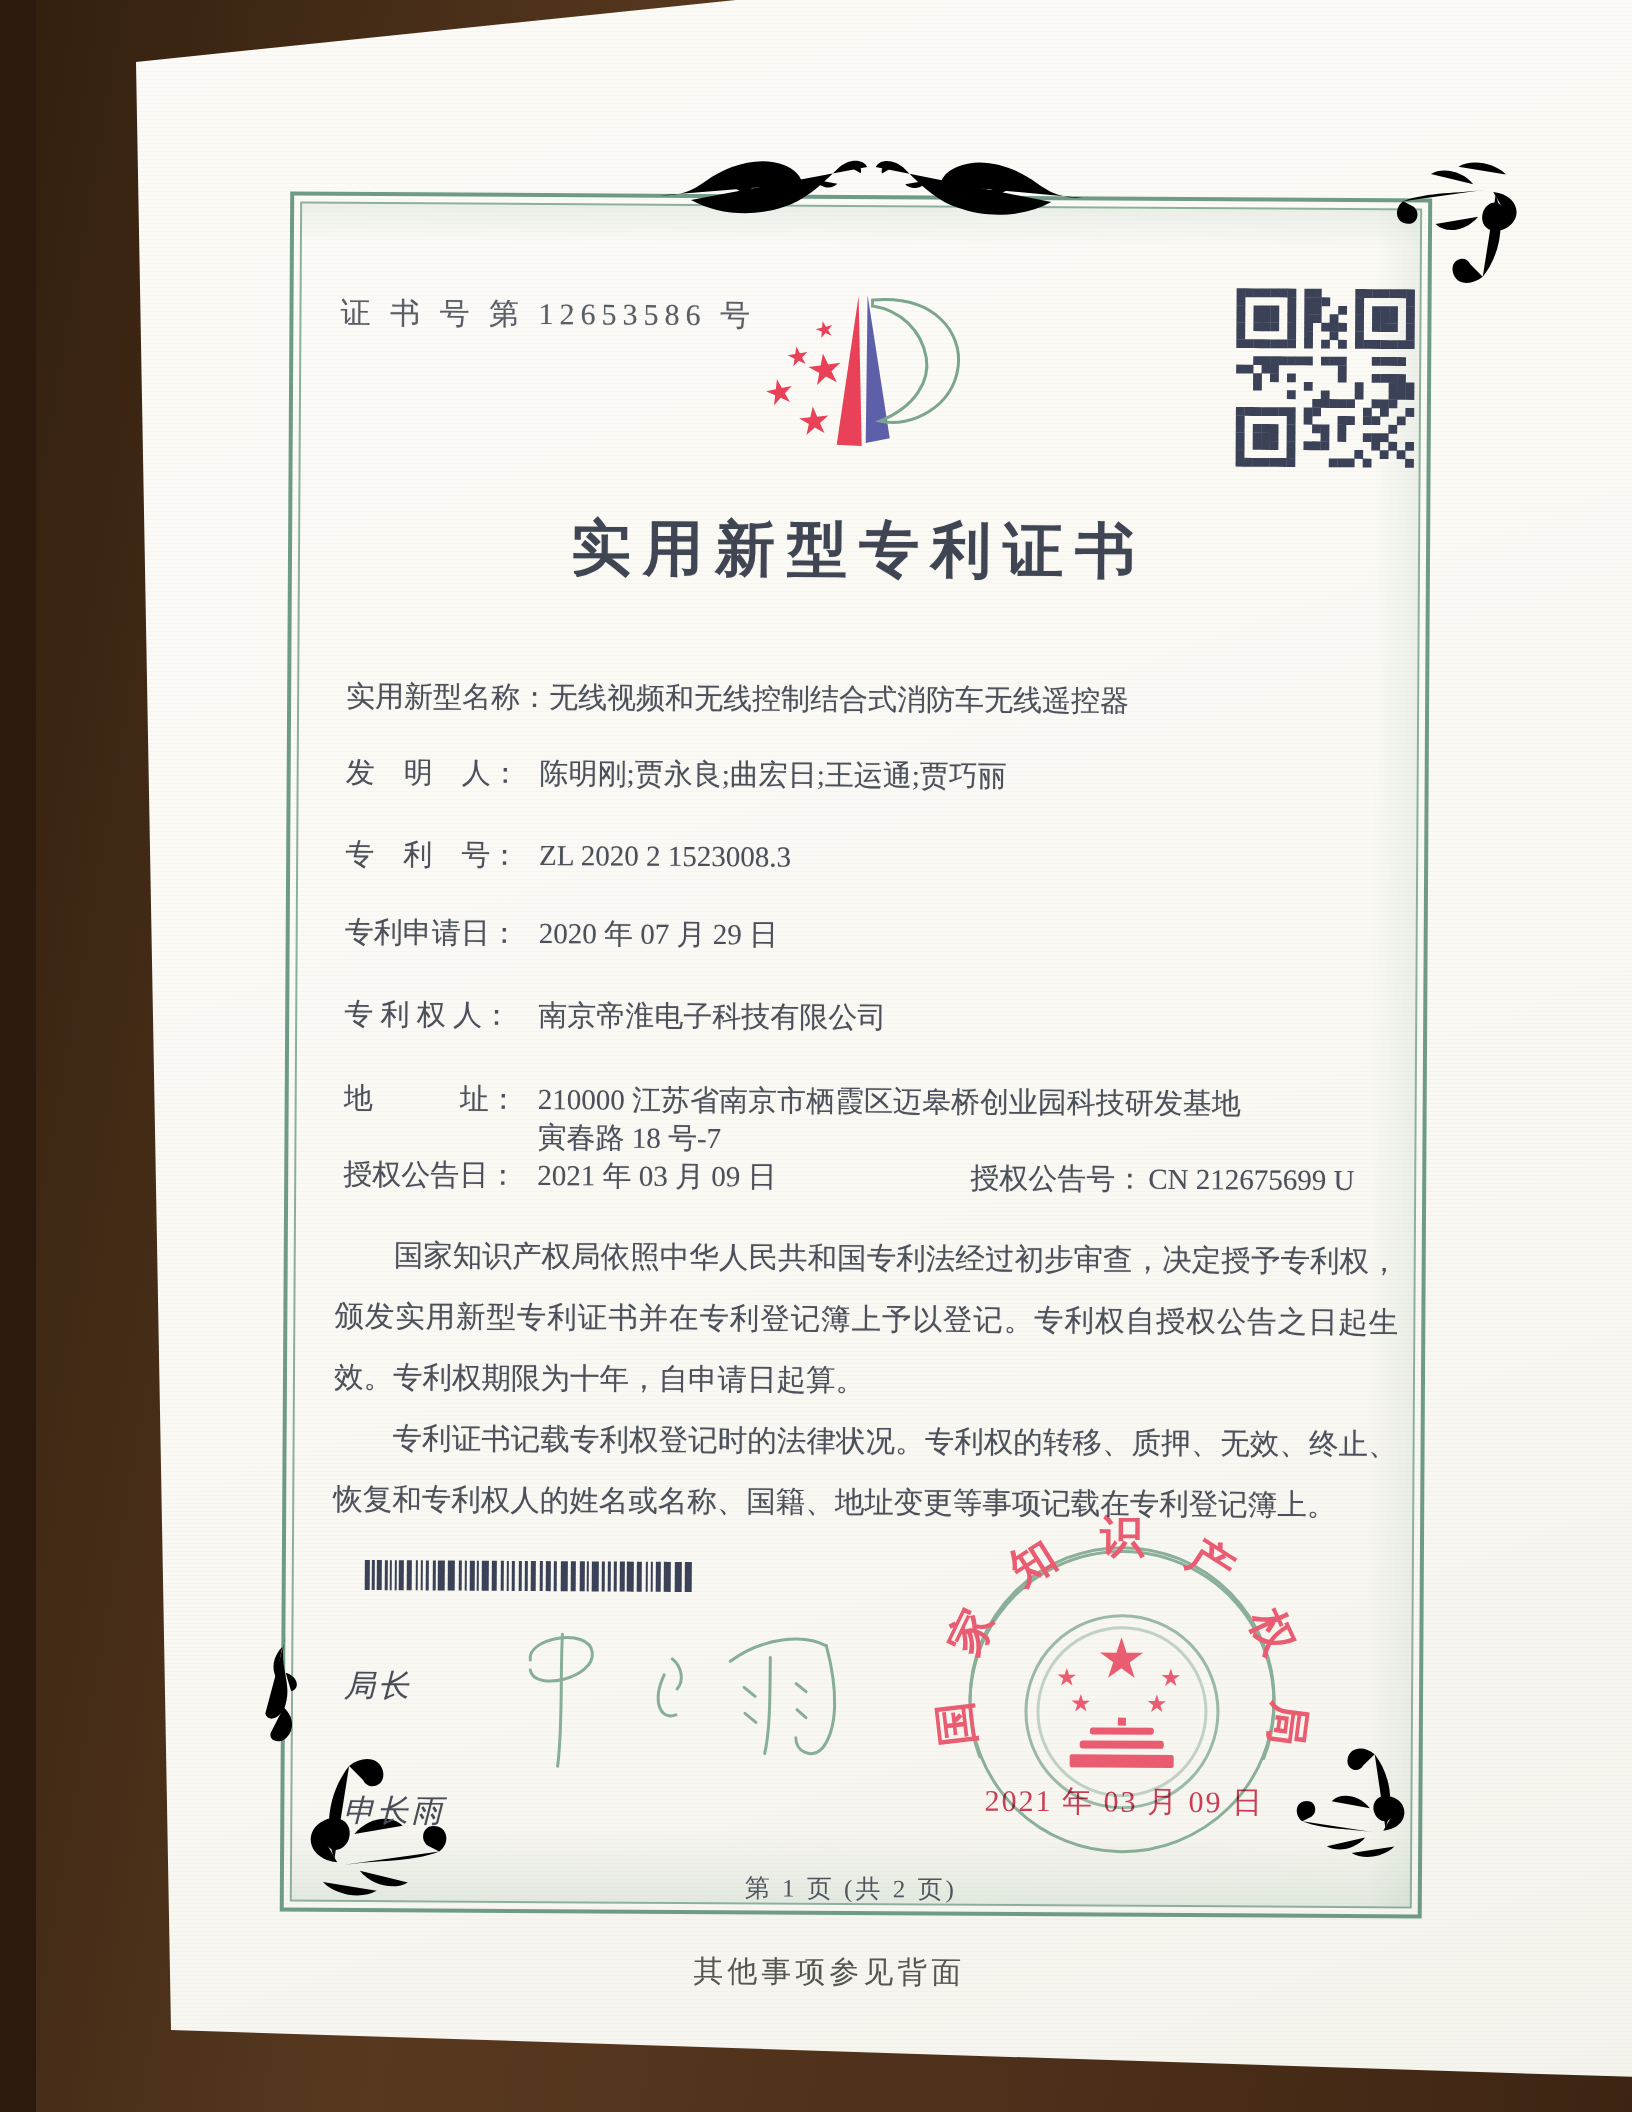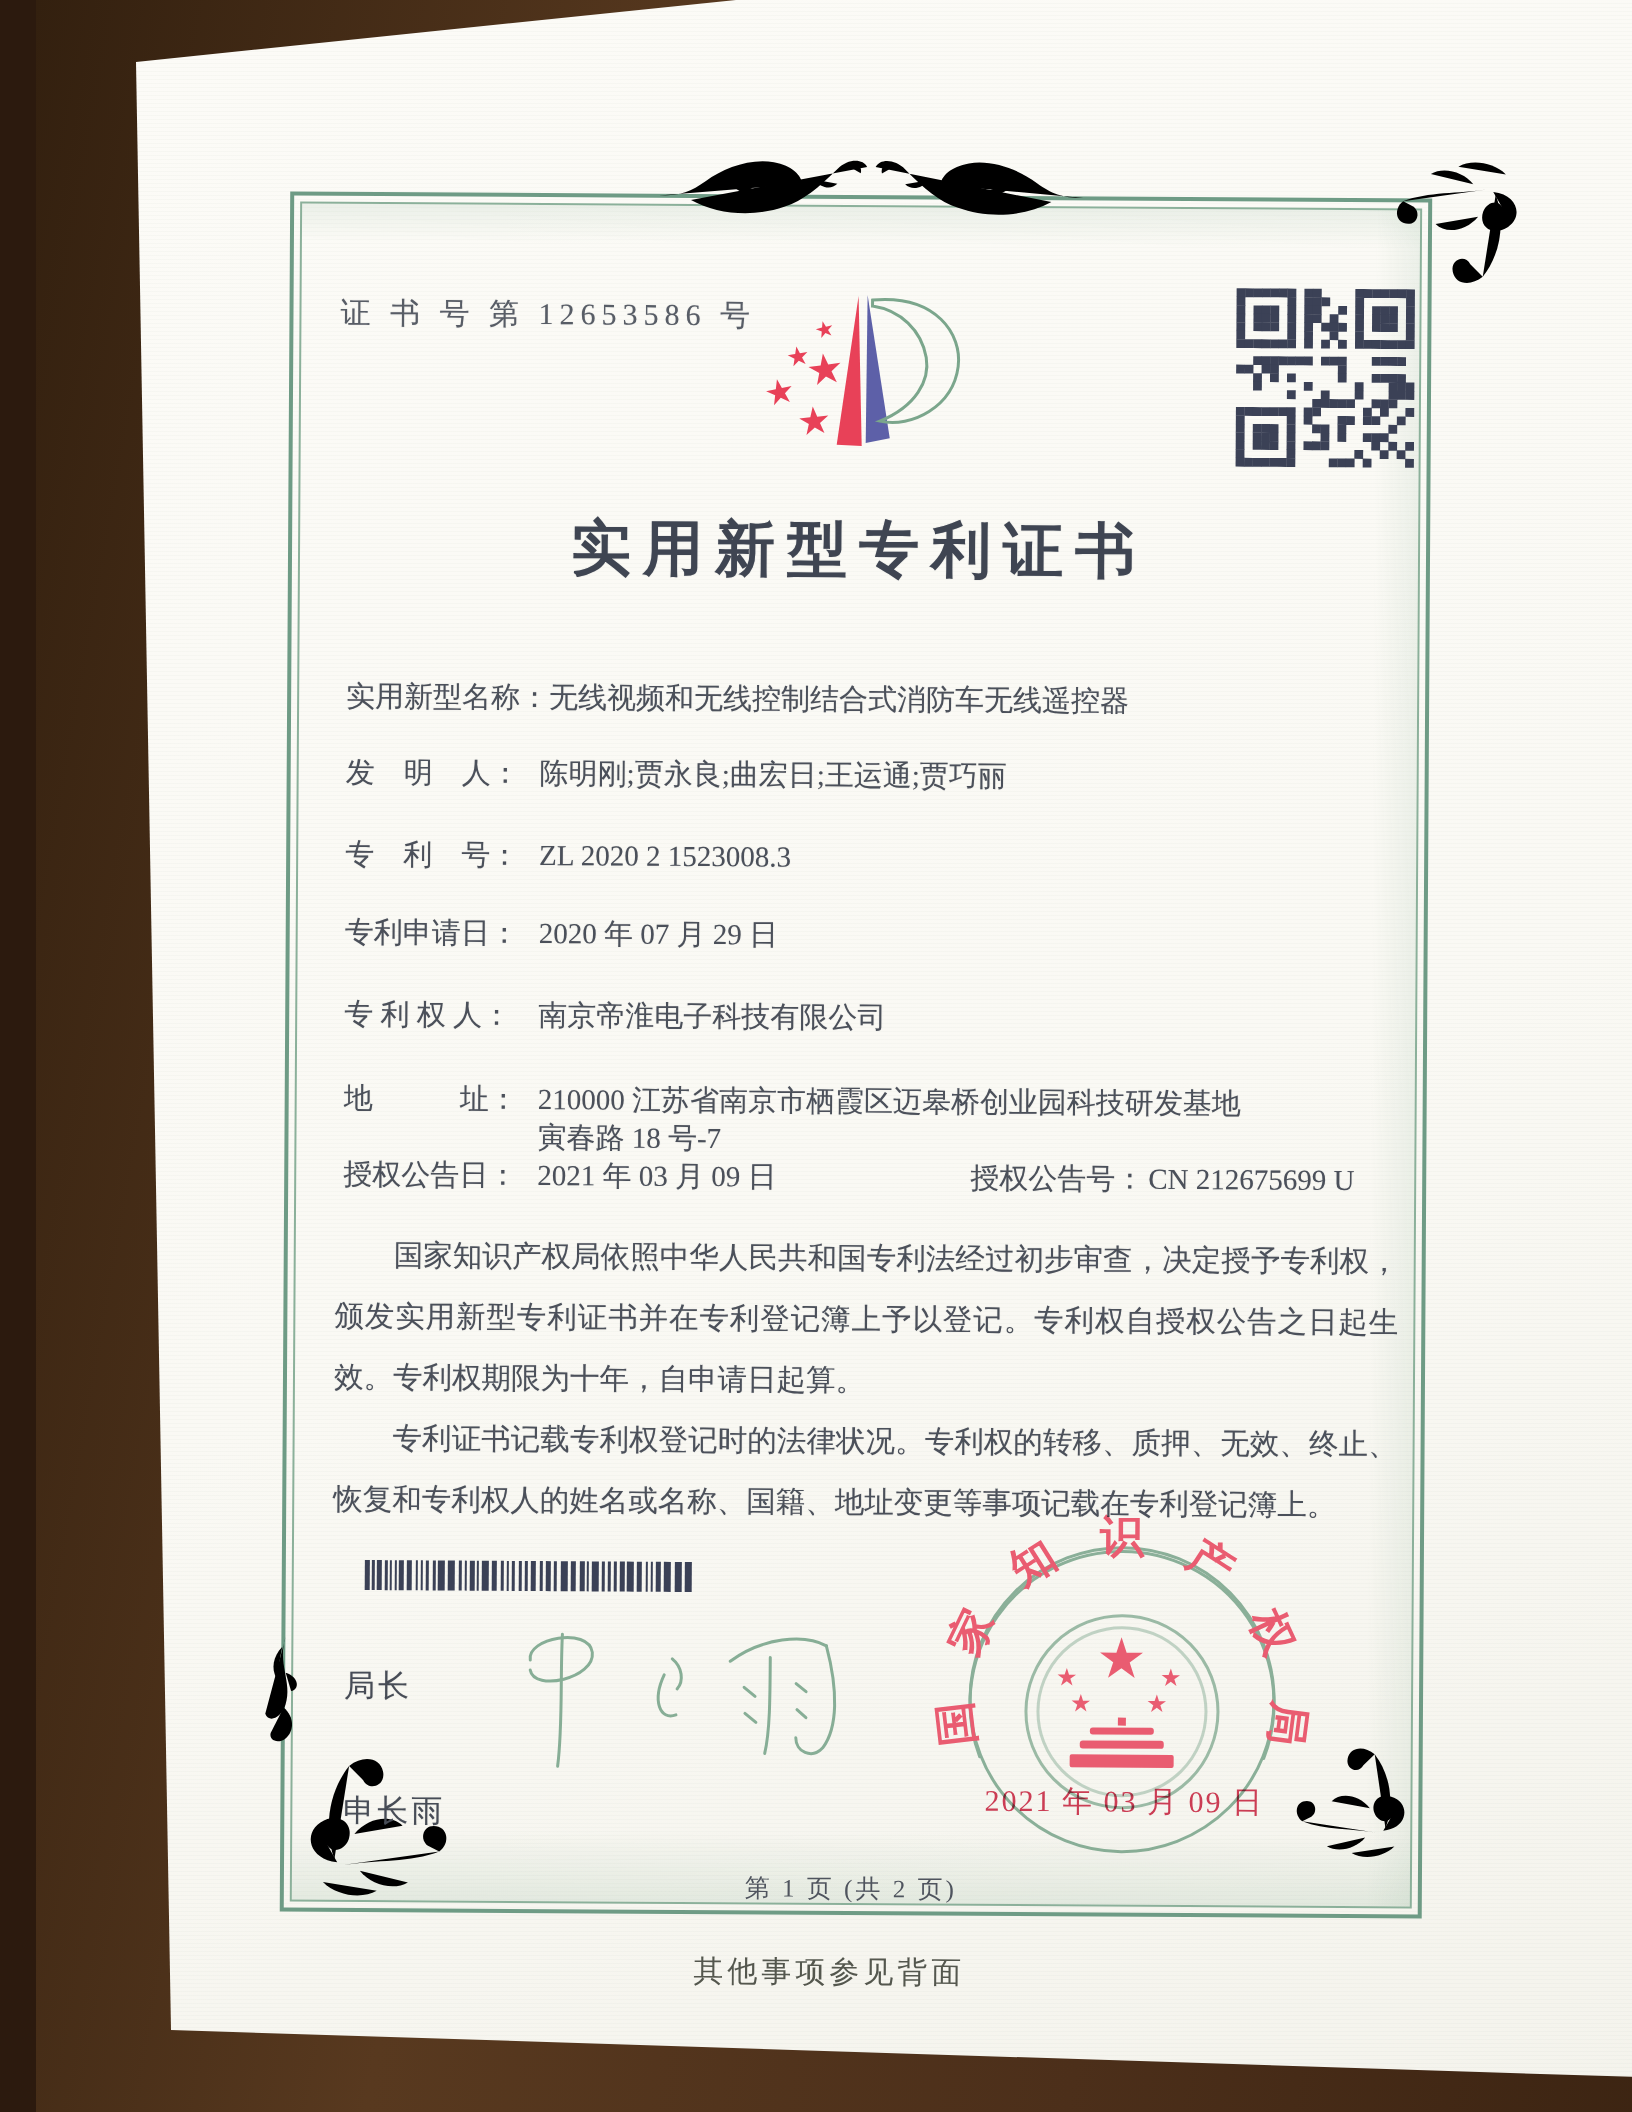--- a/index.html
+++ b/index.html
@@ -16,21 +16,21 @@
   .frame-outer{position:absolute;left:249px;top:195px;width:1142px;height:1720px;border:4px solid #6e9b85;box-sizing:border-box;}
   .frame-inner{position:absolute;left:259px;top:205px;width:1122px;height:1700px;border:2px solid #8bb09a;box-sizing:border-box;}
   .tint{position:absolute;pointer-events:none;}
   .certno{position:absolute;left:300px;top:296px;font-size:30px;letter-spacing:6px;color:#585d66;white-space:nowrap;text-shadow:0 0 1px rgba(90,95,105,.35);}
   .title{position:absolute;left:249px;top:510px;width:1142px;text-align:center;font-size:60px;font-weight:700;
          letter-spacing:12px;color:#3f4552;text-shadow:0 0 1px rgba(63,69,82,.4);}
   .frow{position:absolute;left:308px;font-size:29px;white-space:nowrap;color:#4b505a;text-shadow:0 0 1px rgba(75,80,90,.3);}
   .flabel{display:inline-block;min-width:194px;}
   .para{position:absolute;left:300px;top:1228px;width:1064px;font-size:29.5px;line-height:61px;text-align:justify;color:#4b505a;text-shadow:0 0 1px rgba(75,80,90,.3);}
   .para p{margin:0;text-indent:2em;}
-  .officer{position:absolute;left:312px;font-size:31px;color:#474c56;letter-spacing:3px;text-shadow:0 0 1px rgba(71,76,86,.3);}
+  .officer{position:absolute;left:312px;font-size:31px;color:#474c56;letter-spacing:3px;text-shadow:0 0 1px rgba(71,76,86,.3);font-style:italic;}
   .sealdate{position:absolute;left:948px;top:1780px;width:290px;text-align:center;font-size:30px;color:#cb3d54;letter-spacing:2px;mix-blend-mode:multiply;}
   .pagefoot{position:absolute;left:249px;top:1872px;width:1142px;text-align:center;font-size:25px;color:#4f545e;letter-spacing:3px;}
   .backnote{position:absolute;left:249px;top:1952px;width:1100px;text-align:center;font-size:30px;color:#54574e;letter-spacing:4px;}
   .deco{position:absolute;overflow:visible;}
   .deco path, .deco circle{fill:none;stroke:#7ba68c;stroke-width:3;stroke-linecap:round;}
   svg{display:block;}
 </style>
 </head>
 <body>
 

